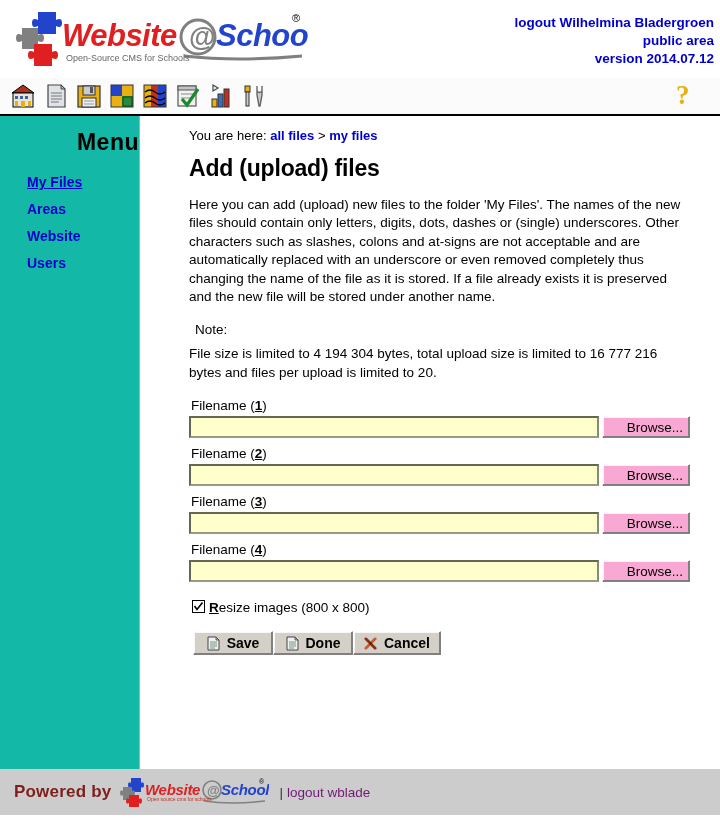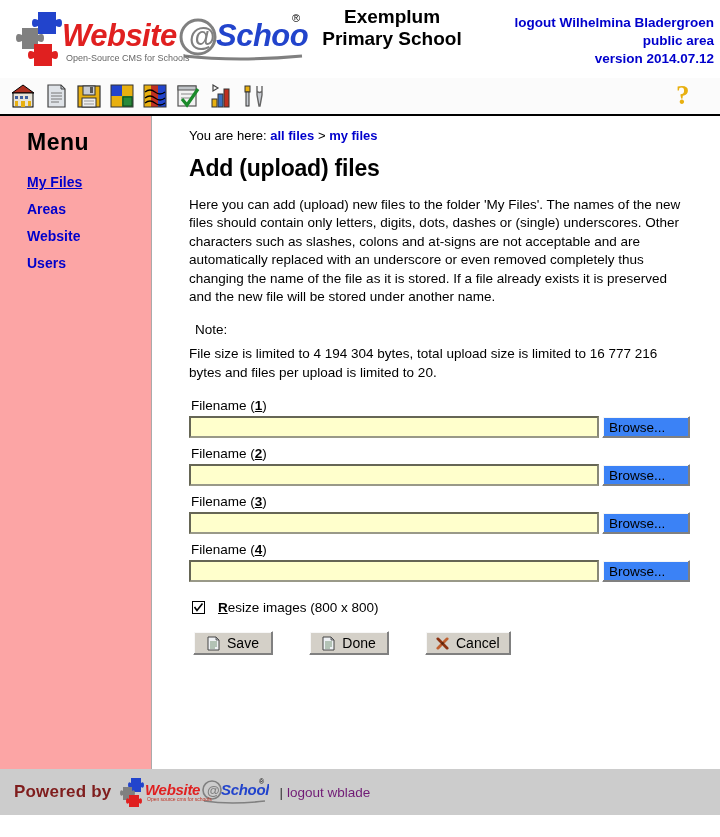--- a/index.html
+++ b/index.html
@@ -99,25 +99,26 @@
   
   .layout {
     position: relative;
     height: 653px;
     background: #ffffff;
   }
   .sidebar {
     position: absolute;
     left: 0;
     top: 0;
-    width: 152px;
+    width: 140px;
     height: 653px;
-    background: #fca5a5;
+    background: #14b8a6;
     border-right: 1px solid #aaaaaa;
     box-sizing: border-box;
+    text-align: right;
   }
   .menu-title {
     margin: 13px 0 0 27px;
     font-size: 23px;
     font-weight: bold;
     letter-spacing: 0.5px;
   }
   .menu-list {
     margin: 18px 0 0 27px;
   }
@@ -197,39 +198,38 @@
     border-bottom-color: #999988;
     box-sizing: border-box;
     font-family: "Liberation Sans", sans-serif;
     font-size: 13px;
     padding: 0 3px;
     color: #000000;
   }
   .browse-btn {
     width: 88px;
     height: 22px;
-    background: #3b82f6;
+    background: #f9a8d4;
     border: 1px solid;
     border-color: #ffffff #808080 #808080 #ffffff;
     box-shadow: inset -1px -1px 0 #808080, inset 1px 1px 0 #f5f5f5;
     font-family: "Liberation Sans", sans-serif;
     font-size: 13.5px;
     color: #000000;
     cursor: pointer;
     box-sizing: border-box;
-    text-align: left;
+    text-align: right;
     line-height: 20px;
   }
 
   
   .checkbox-row {
     display: flex;
-    align-items: center;
     margin: 18px 0 0 3px;
-    gap: 13px;
+    gap: 4px;
   }
   .cbox {
     width: 13px;
     height: 13px;
     border: 1px solid #000000;
     background: #ffffff;
     position: relative;
     box-sizing: border-box;
     cursor: pointer;
     flex: none;
@@ -237,22 +237,22 @@
   .cbox svg { position: absolute; left: 0; top: 0; }
   .checkbox-label {
     font-size: 13.5px;
     cursor: pointer;
   }
   .checkbox-label b { font-weight: bold; text-decoration: underline; }
 
   
   .button-row {
     display: flex;
-    gap: 36px;
     margin: 16px 0 0 4px;
+    font-weight: bold;
   }
   .act-btn {
     min-width: 80px;
     height: 24px;
     background: #d4d0c8;
     border: 1px solid;
     border-color: #ffffff #808080 #808080 #ffffff;
     box-shadow: inset -1px -1px 0 #808080, inset 1px 1px 0 #f7f7f7;
     display: flex;
     align-items: center;
@@ -321,24 +321,20 @@
       <text x="208" y="40" font-family="Liberation Sans, sans-serif" font-size="31" font-weight="bold" font-style="italic" fill="#2244cc" letter-spacing="-0.5">School</text>
 
       <path d="M176 50 Q230 56 294 50" stroke="#808080" stroke-width="3" fill="none"></path>
 
       <text x="58" y="55" font-family="Liberation Sans, sans-serif" font-size="9" fill="#666666">Open-Source CMS for Schools</text>
 
       <text x="284" y="16" font-family="Liberation Sans, sans-serif" font-size="11" fill="#000000">®</text>
     </svg>
   </div>
 
-  <div class="school-name">
-    <div>Exemplum</div>
-    <div>Primary School</div>
-  </div>
 
   <div class="header-links">
     <div><a>logout Wilhelmina Bladergroen</a></div>
     <div>public area</div>
     <div>version 2014.07.12</div>
   </div>
 </div>
 
 <div class="toolbar">
   <div class="toolbar-icons">

